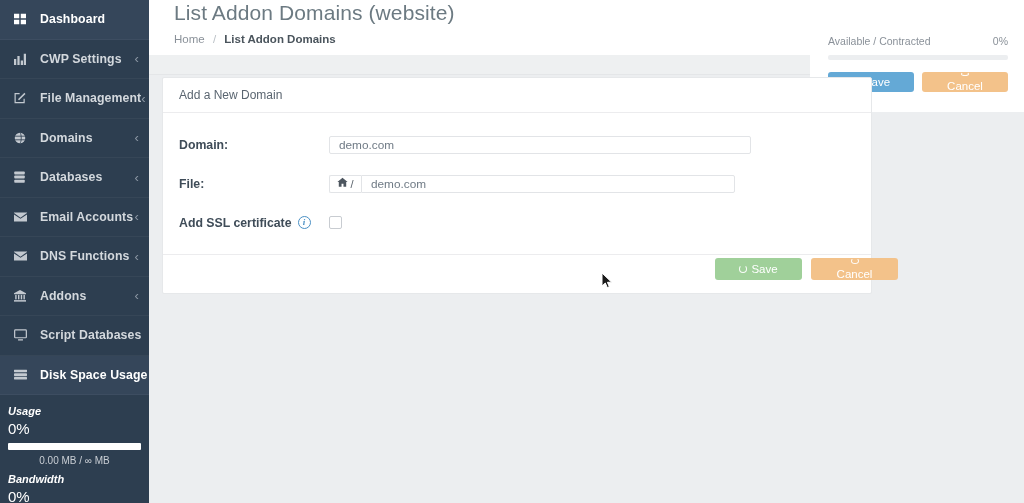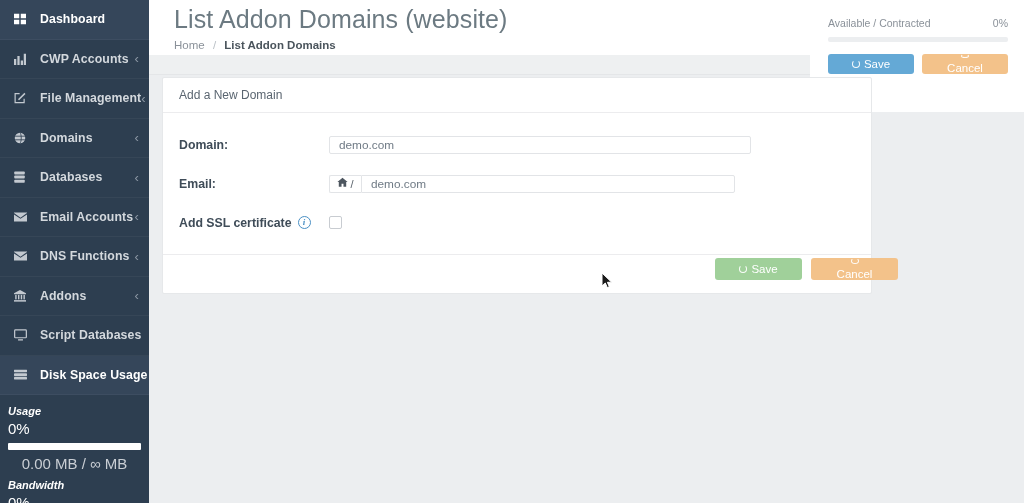--- a/index.html
+++ b/index.html
@@ -67,43 +67,43 @@
     margin-bottom: 6px;
   }
   .usage-bar {
     height: 7px;
     background: #ffffff;
     border-radius: 1px;
     margin-bottom: 5px;
   }
   .usage-sub {
     text-align: center;
-    font-size: 15px;
+    font-size: 10px;
     color: #c9ced4;
     margin-bottom: 7px;
   }
 
   
   #main {
     position: absolute; left: 149px; top: 0;
     width: 875px; height: 503px;
     background: #eceef0;
   }
   #page-head {
     position: absolute; left: 0; top: 0;
     width: 661px; height: 55px;
     background: #ffffff;
     padding: 0 0 0 25px;
   }
   #page-title {
-    font-size: 25px;
+    font-size: 21px;
     color: #6c7a82;
     font-weight: normal;
     letter-spacing: .1px;
-    padding-top: 6px;
+    padding-top: 0px;
     line-height: 26px;
   }
   #breadcrumb {
     font-size: 11.5px;
     margin-top: 7px;
     color: #8a9199;
   }
   #breadcrumb .crumb-link { color: #8a9199; }
   #breadcrumb .crumb-sep { color: #b9bfc5; margin: 0 5px; }
   #breadcrumb .crumb-current { color: #4a545c; font-weight: bold; margin-top: 44px; }
@@ -123,21 +123,21 @@
     padding: 15px 16px 0 18px;
   }
   #domains-count {
     font-size: 20px; color: #6c7a82; font-weight: normal;
     letter-spacing: .2px;
     line-height: 24px;
   }
   #domains-sub-row {
     display: flex; justify-content: space-between; align-items: center;
     font-size: 10.5px; color: #8a9199;
-    margin-top: 2px;
+    margin-top: 20px;
   }
   #domains-progress {
     margin-top: 8px;
     height: 5px;
     background: #eceef0;
     border-radius: 2px;
     overflow: hidden;
   }
   #domains-progress .fill { height: 100%; background: #5bafe0; width: 0%; }
   #domains-actions {
@@ -286,21 +286,21 @@
         </div>
         <div class="nav-item">
           <span class="nav-ico">
             <svg width="12" height="12" viewBox="0 0 16 16" fill="#c3c9d0">
               <rect x="0" y="8" width="3" height="8"></rect>
               <rect x="4.5" y="4" width="3" height="12"></rect>
               <rect x="9" y="10" width="3" height="6"></rect>
               <rect x="13" y="1" width="3" height="15"></rect>
             </svg>
           </span>
-          <span class="nav-label">CWP Accounts</span>
+          <span class="nav-label">CWP Settings</span>
           <span class="nav-chev">‹</span>
         </div>
         <div class="nav-item">
           <span class="nav-ico">
             <svg width="12" height="12" viewBox="0 0 16 16" fill="none" stroke="#c3c9d0" stroke-width="1.6">
               <path d="M13.5 9v5.2H1.5V2.2h6"></path>
               <path d="M6 10.4 14.6 1.8" stroke-width="2"></path>
             </svg>
           </span>
           <span class="nav-label">File Management</span>
@@ -432,21 +432,21 @@
       <div id="card-head">Add a New Domain</div>
 
       <div id="card-body">
 
         <div class="form-row">
           <div class="form-label">Domain:</div>
           <input class="form-control" type="text" value="demo.com" style="">
         </div>
 
         <div class="form-row">
-          <div class="form-label">Email:</div>
+          <div class="form-label">File:</div>
           <div class="input-group">
             <div class="input-group-addon">
               <span>
                 <svg width="11" height="11" viewBox="0 0 16 16" fill="#4d565f">
                   <path d="M8 1.2 0.6 7.3h2V14h4.0V9.9h2.8V14h4.0V7.3h2L8 1.2z"></path>
                 </svg>
               </span>
               <span>/</span>
             </div>
             <input class="form-control" type="text" value="demo.com" style="">

